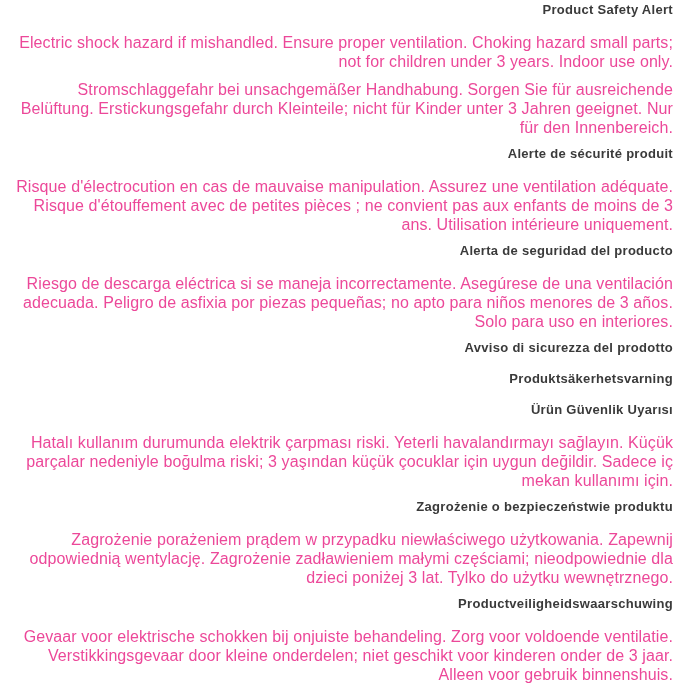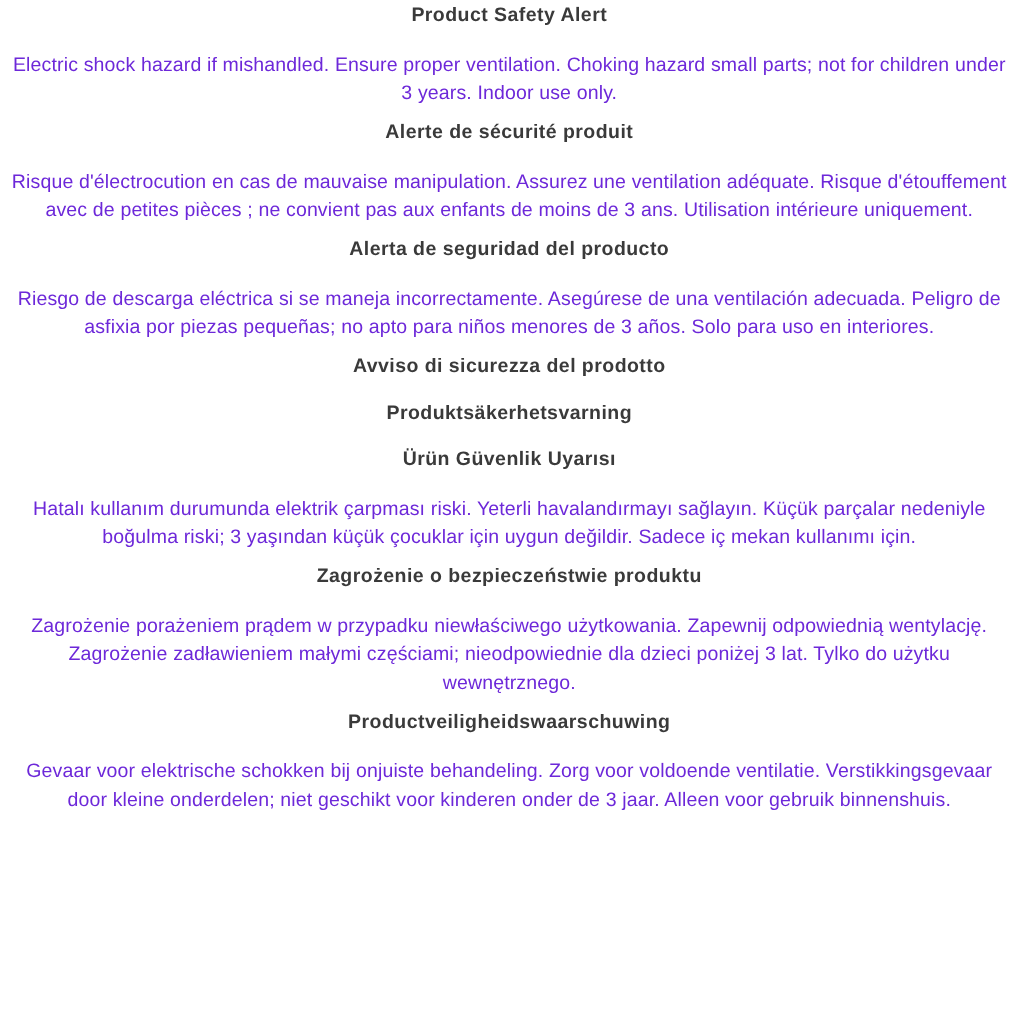--- a/index.html
+++ b/index.html
@@ -11,49 +11,50 @@
     width: 679px;
     font-family: "Liberation Sans", sans-serif;
     -webkit-font-smoothing: antialiased;
   }
   .safety-doc {
     box-sizing: border-box;
     width: 679px;
     padding: 2px 6px 4px 6px;
   }
   .alert-section {
-    text-align: center;
+    text-align: right;
   }
   .alert-heading {
     margin: 0 0 16px 0;
     font-size: 13px;
     line-height: 15px;
     font-weight: 700;
     letter-spacing: 0.3px;
     color: #3a3a3a;
   }
   .alert-body {
     margin: 0 0 9px 0;
-    font-size: 13px;
+    font-size: 16px;
     line-height: 19px;
     letter-spacing: 0.1px;
-    color: #6d28d9;
+    color: #ec4899;
   }
 </style>
 </head>
 <body>
 
 <main class="safety-doc">
 
   <section class="alert-section">
     <h2 class="alert-heading">Product Safety Alert</h2>
     <p class="alert-body">Electric shock hazard if mishandled. Ensure proper ventilation. Choking hazard small parts; not for children under 3 years. Indoor use only.</p>
   </section>
 
   <section class="alert-section">
+    <p class="alert-body">Stromschlaggefahr bei unsachgemäßer Handhabung. Sorgen Sie für ausreichende Belüftung. Erstickungsgefahr durch Kleinteile; nicht für Kinder unter 3 Jahren geeignet. Nur für den Innenbereich.</p>
   </section>
 
   <section class="alert-section">
     <h2 class="alert-heading">Alerte de sécurité produit</h2>
     <p class="alert-body">Risque d'électrocution en cas de mauvaise manipulation. Assurez une ventilation adéquate. Risque d'étouffement avec de petites pièces ; ne convient pas aux enfants de moins de 3 ans. Utilisation intérieure uniquement.</p>
   </section>
 
   <section class="alert-section">
     <h2 class="alert-heading">Alerta de seguridad del producto</h2>
     <p class="alert-body">Riesgo de descarga eléctrica si se maneja incorrectamente. Asegúrese de una ventilación adecuada. Peligro de asfixia por piezas pequeñas; no apto para niños menores de 3 años. Solo para uso en interiores.</p>

